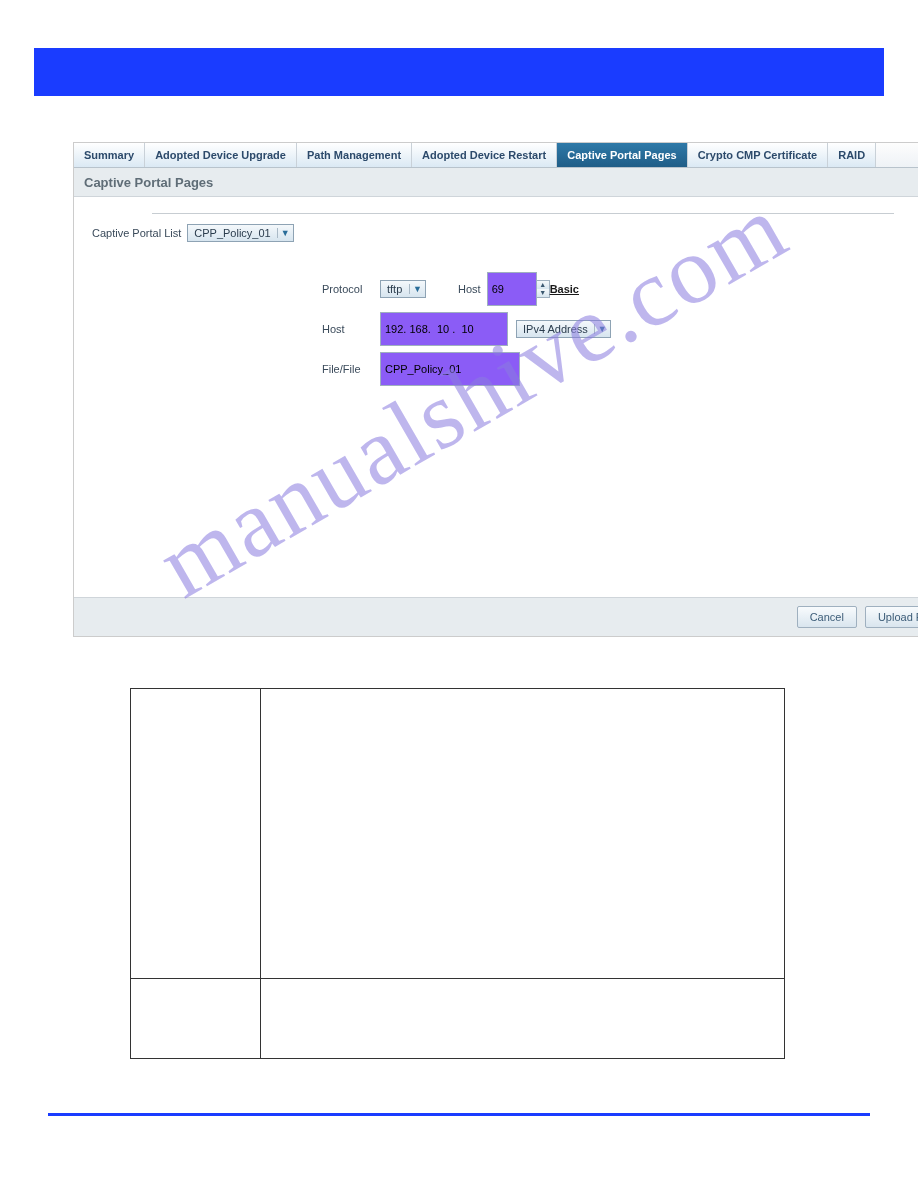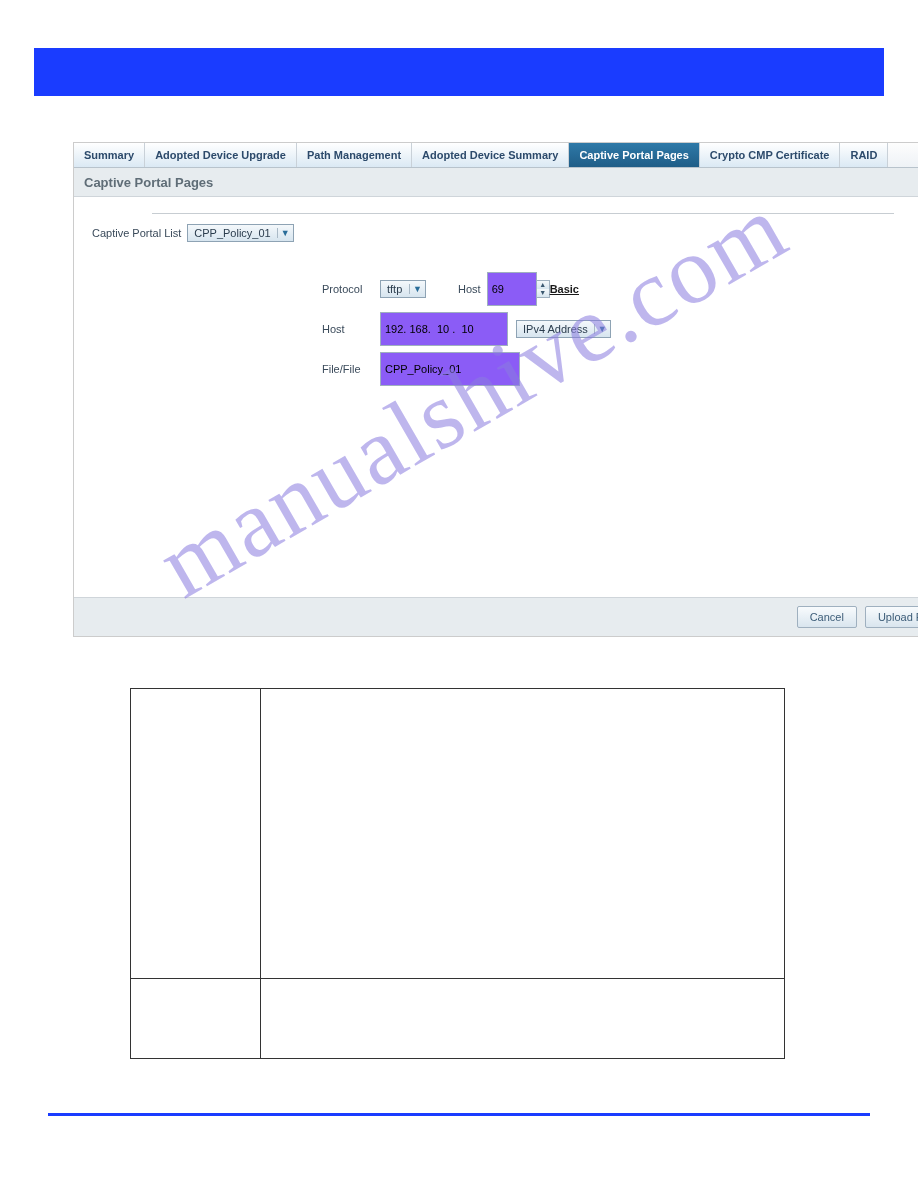--- a/index.html
+++ b/index.html
@@ -231,21 +231,21 @@
 <div class="top-banner"></div>
 
 <div class="watermark">manualshive.com</div>
 
 <div class="app">
 
   <div class="tabbar">
     <div class="tab">Summary</div>
     <div class="tab">Adopted Device Upgrade</div>
     <div class="tab">Path Management</div>
-    <div class="tab">Adopted Device Summary</div>
+    <div class="tab">Adopted Device Restart</div>
     <div class="tab active">Captive Portal Pages</div>
     <div class="tab">Crypto CMP Certificate</div>
     <div class="tab">RAID</div>
   </div>
 
   <div class="page-title-bar">
     <span class="page-title">Captive Portal Pages</span>
     <span class="help-icon">?</span>
   </div>
 

